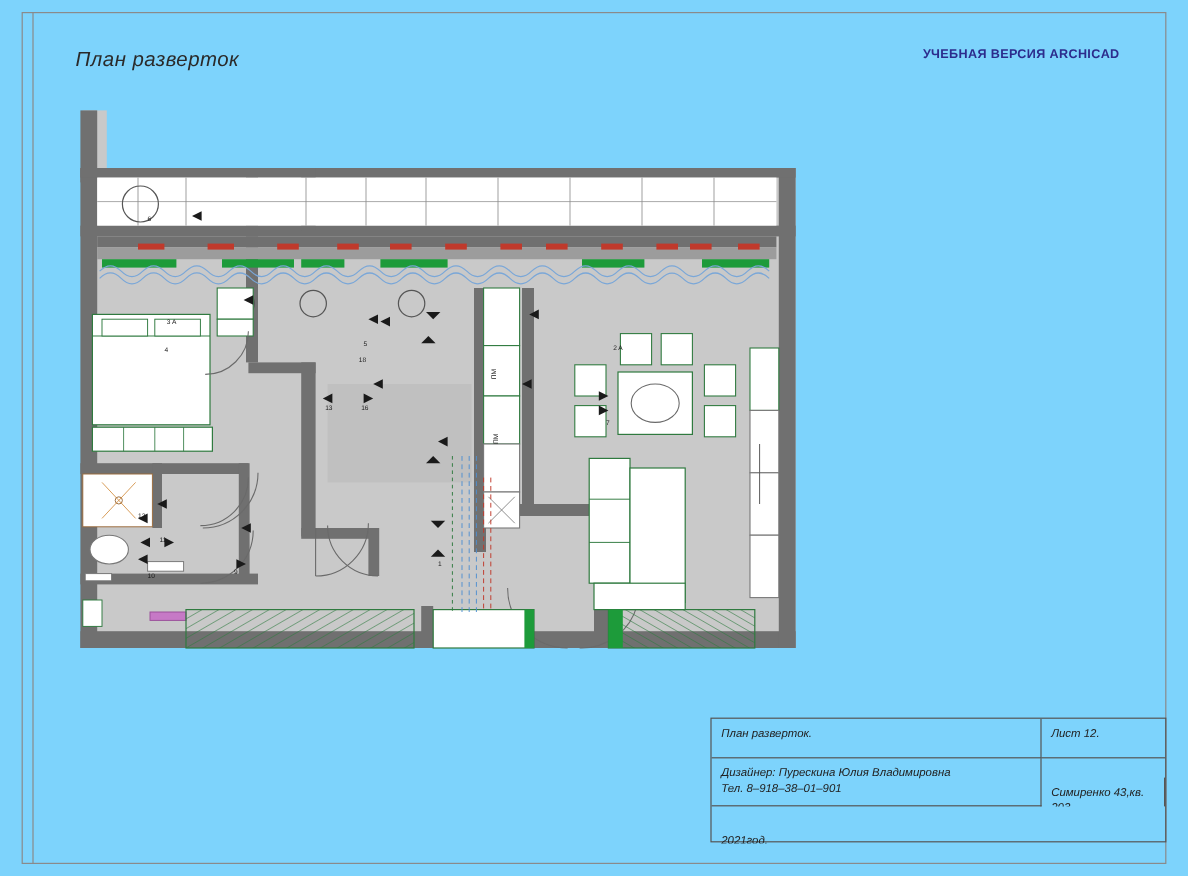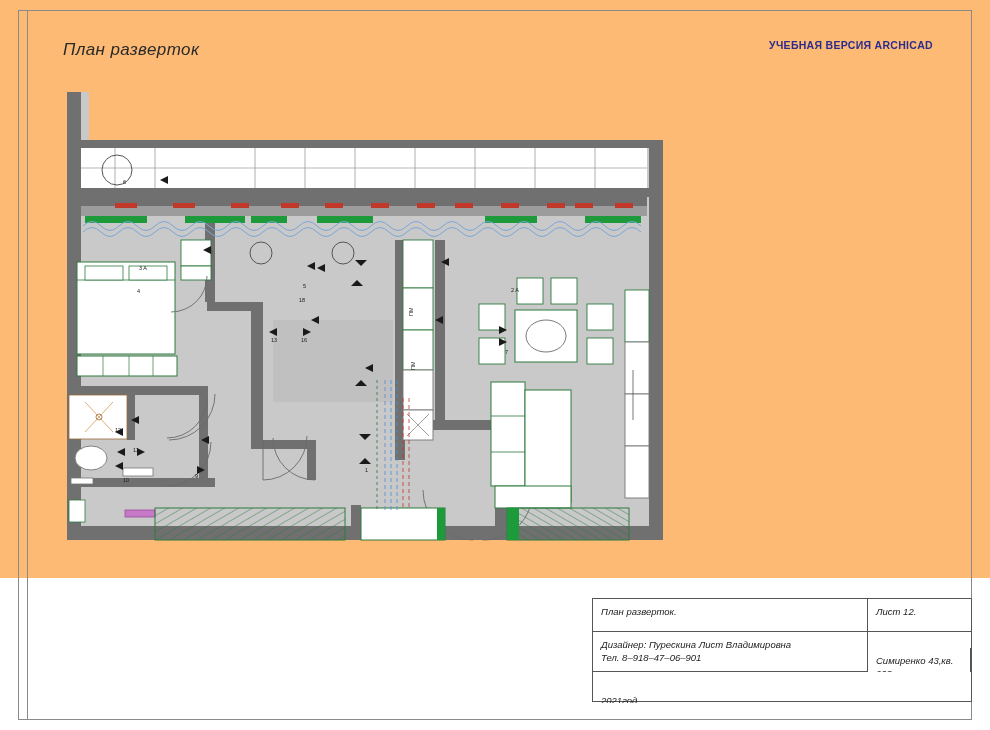--- a/index.html
+++ b/index.html
@@ -9,22 +9,22 @@
   }
   body {
     width: 990px;
     height: 730px;
     font-family: "Liberation Sans", sans-serif;
     overflow: hidden;
   }
   #sheet {
     position: relative;
     width: 990px;
-    height: 578px;
-    background: #fdba74;
+    height: 730px;
+    background: #7dd3fc;
   }
   
   .page-frame {
     position: absolute;
     left: 18px;
     top: 10px;
     width: 954px;
     height: 710px;
     border: 1px solid #8a8a8a;
     box-sizing: border-box;
@@ -379,22 +379,22 @@
 
   <div class="titleblock">
     <div class="tb-cell">
       <span>План разверток.</span>
     </div>
     <div class="tb-cell last-col">
       <span>Лист  12.</span>
     </div>
 
     <div class="tb-cell">
-      <span>Дизайнер: Пурескина Лист Владимировна</span>
-      <span class="l2">Тел. 8–918–47–06–901</span>
+      <span>Дизайнер: Пурескина Юлия Владимировна</span>
+      <span class="l2">Тел. 8–918–38–01–901</span>
     </div>
 
     <div class="tb-cell last-row">
       <span>Симиренко 43,кв. 203</span>
     </div>
     <div class="tb-cell last-col last-row">
       <span>2021год.</span>
     </div>
   </div>
 

